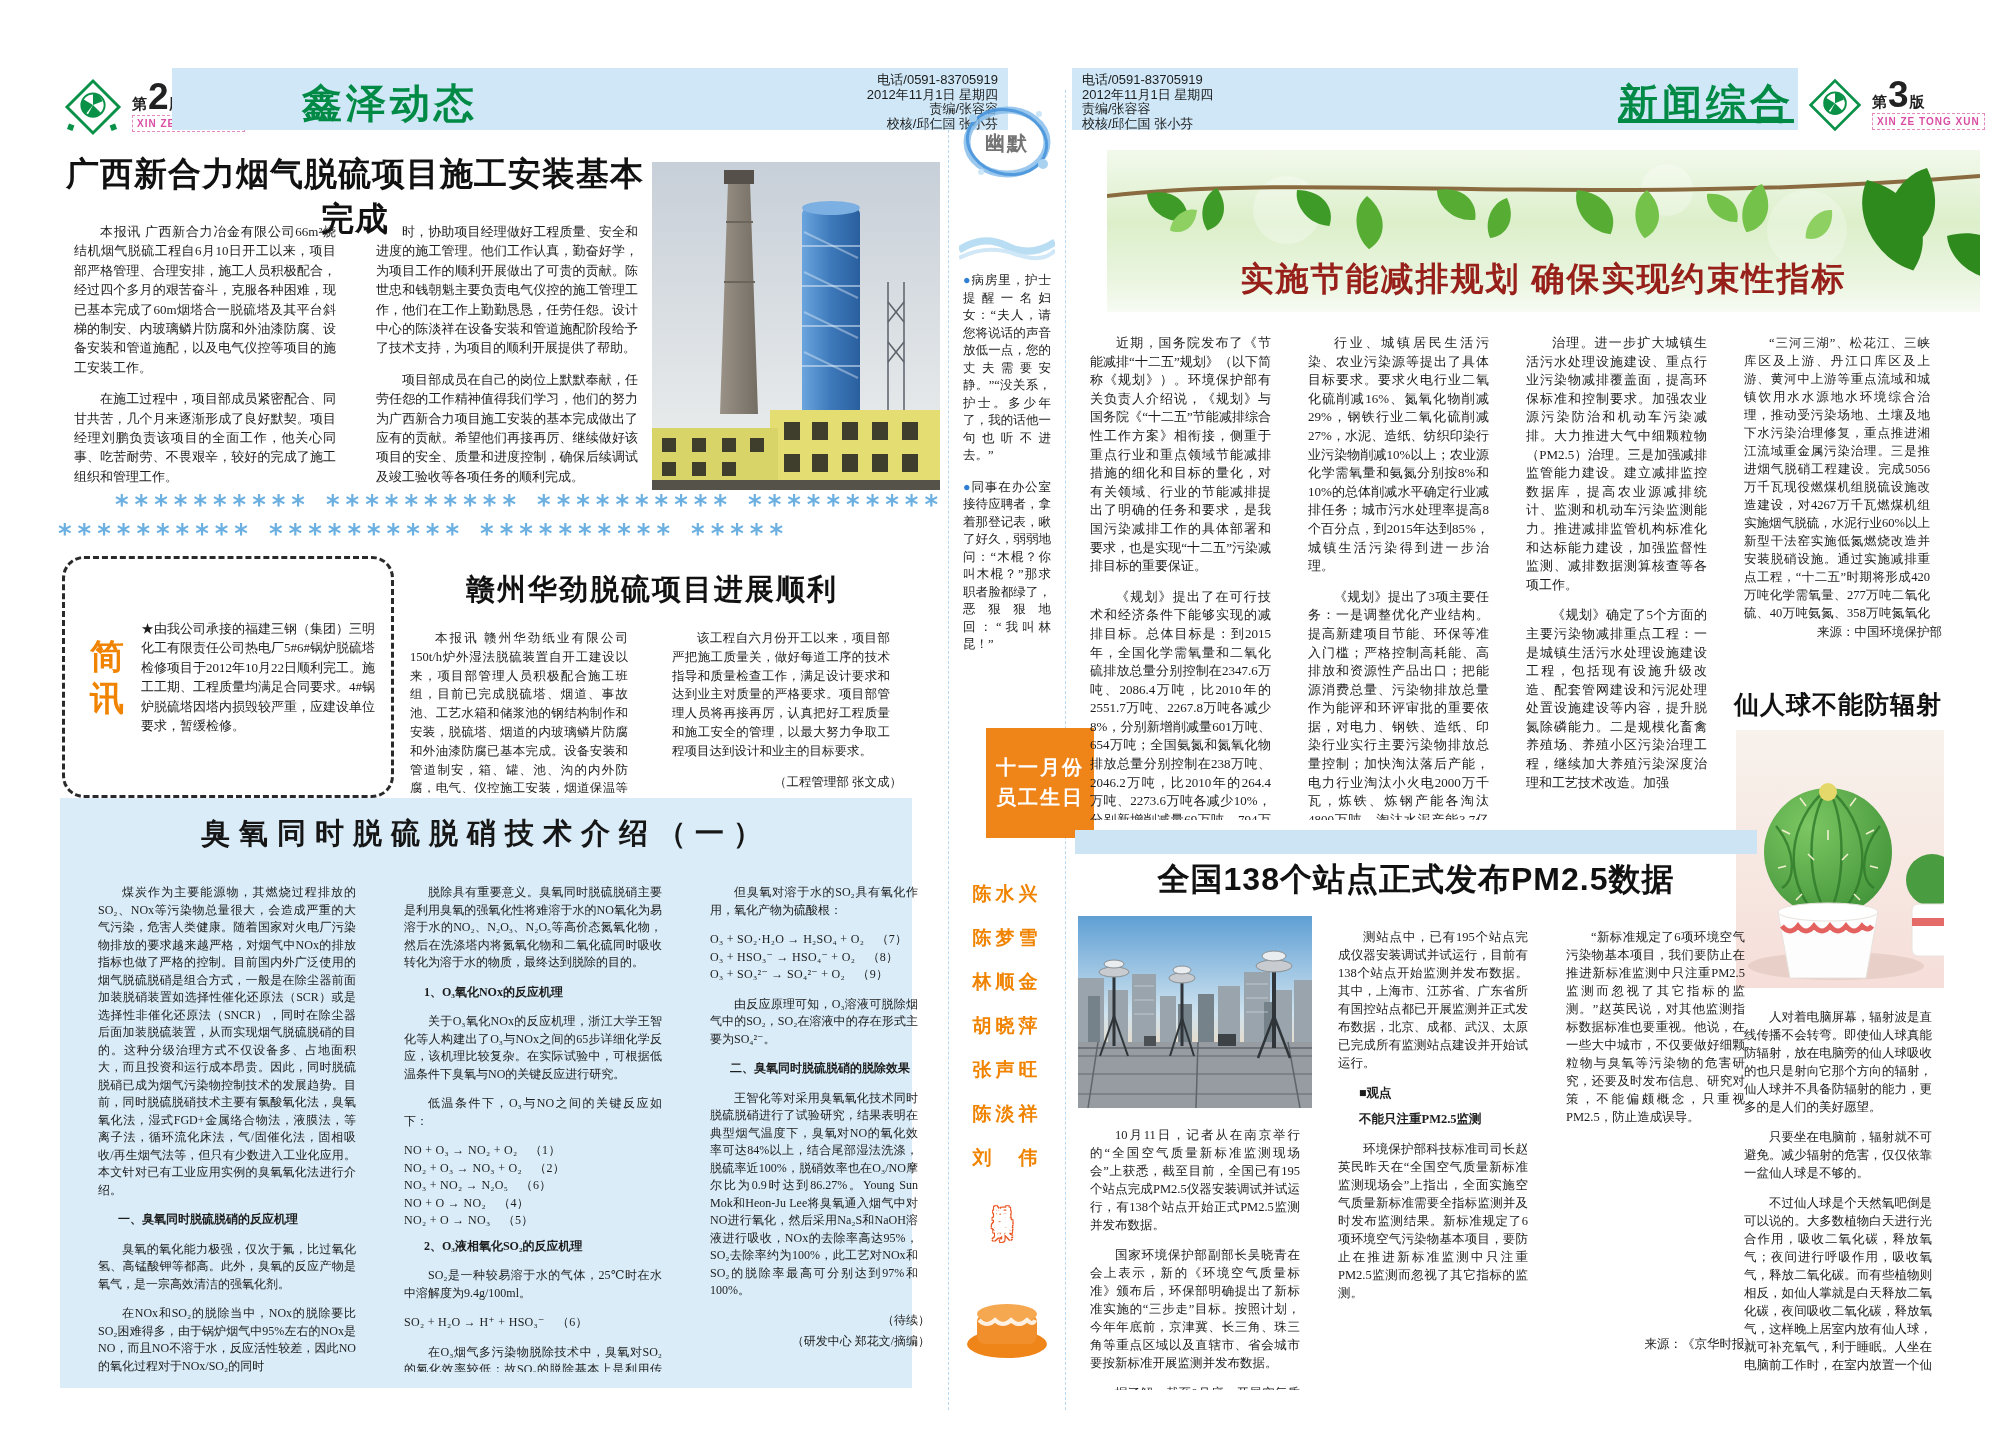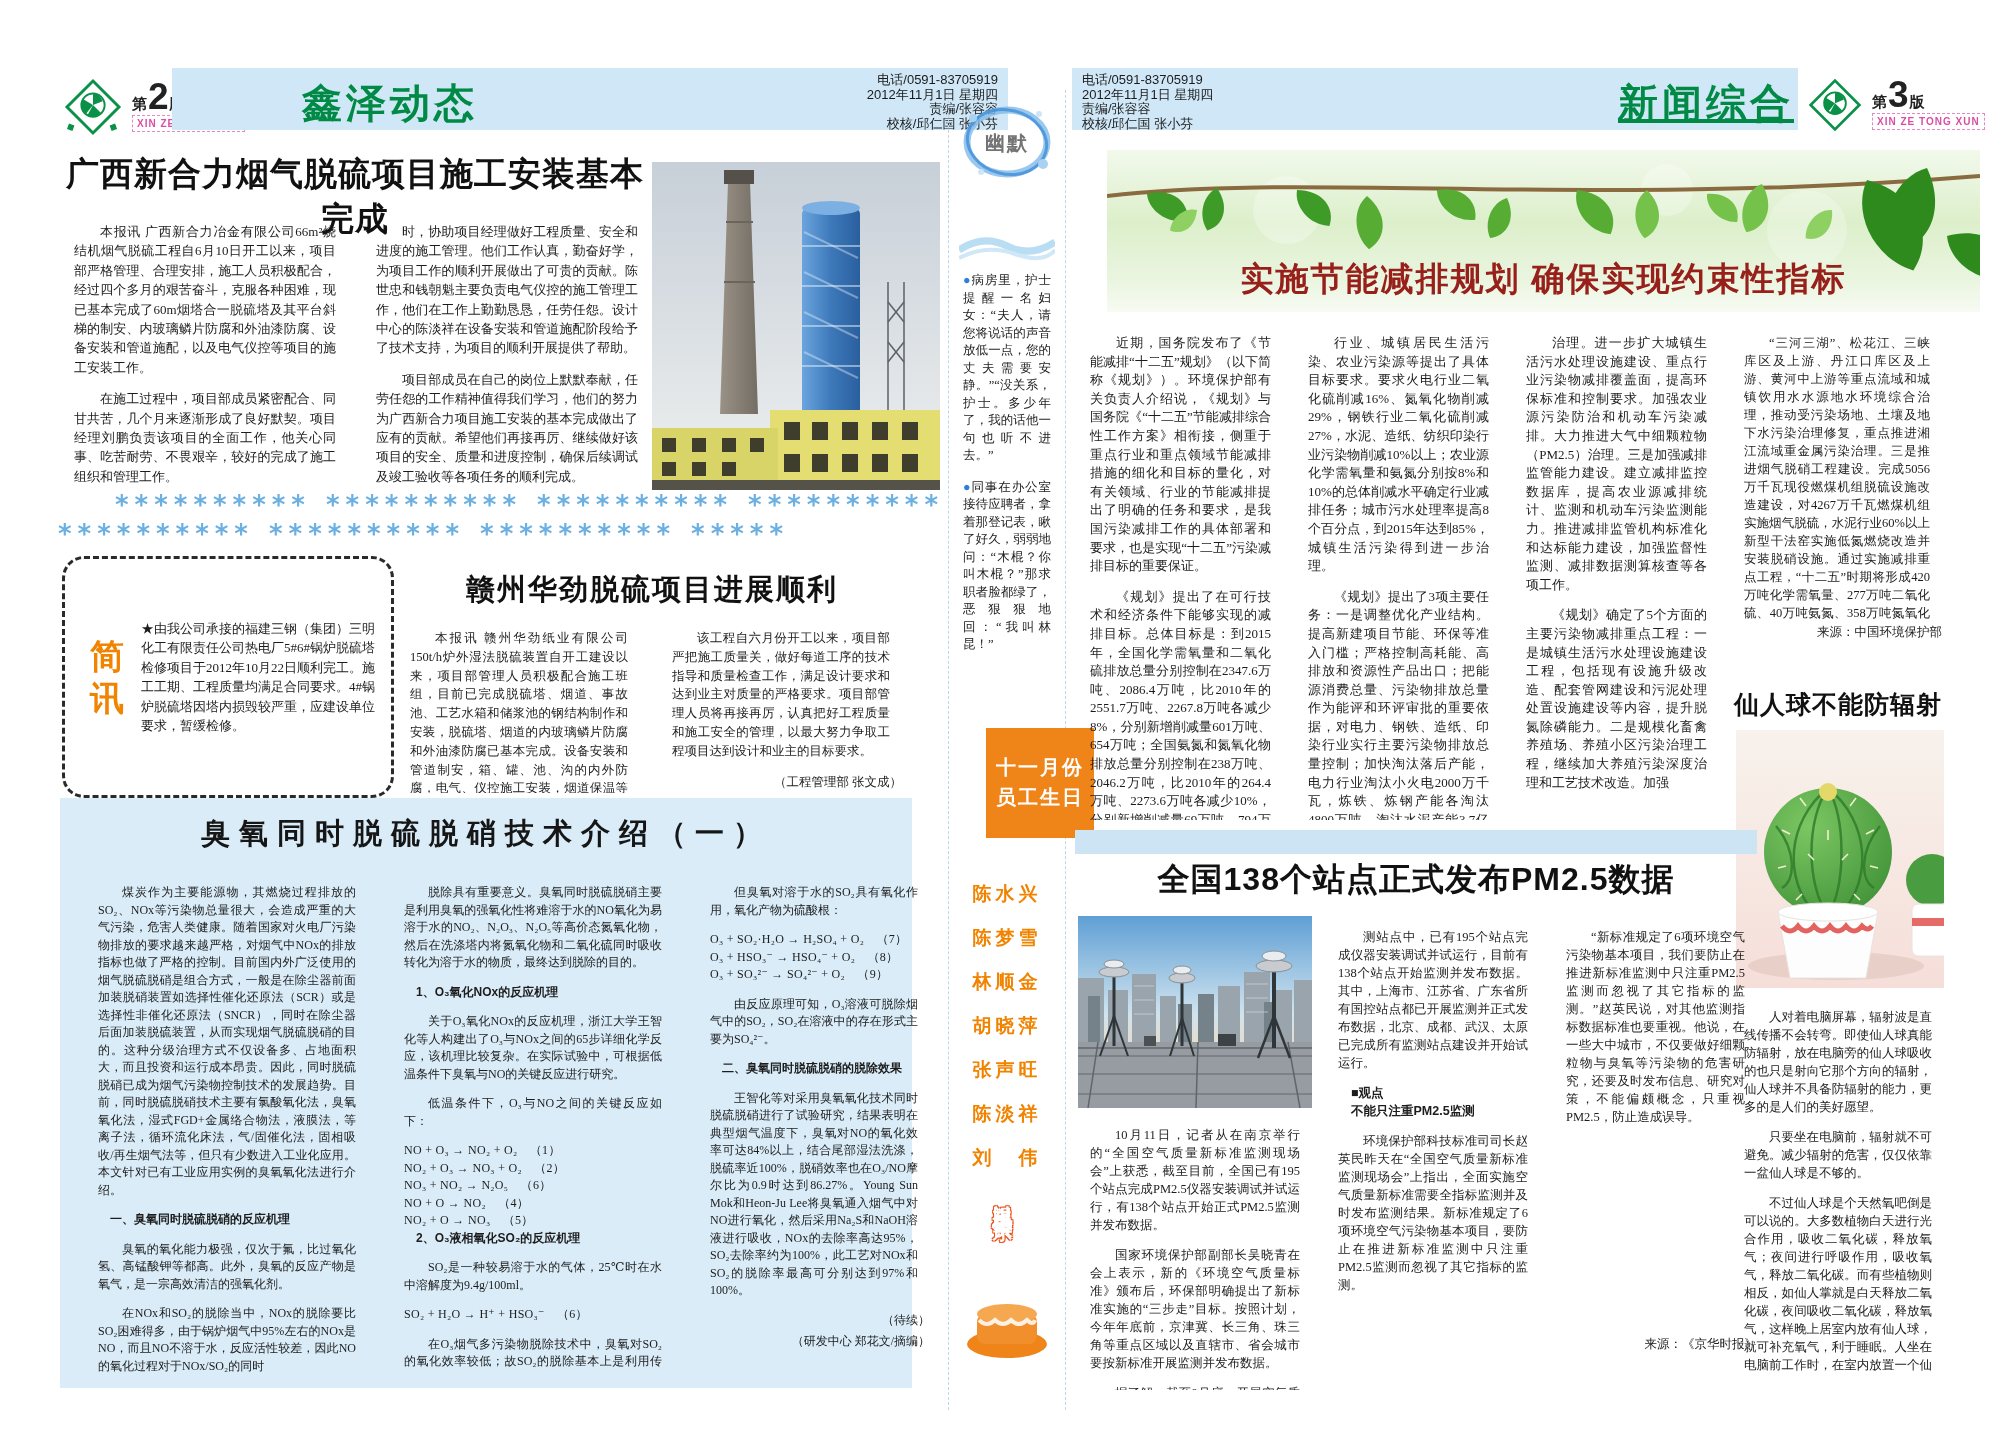--- a/index.html
+++ b/index.html
@@ -22,21 +22,21 @@
   .ed-sub{margin-top:4px;font-size:10px;font-weight:bold;color:#d94fa4;border:1px dashed #e48ac0;
           padding:2px 4px;letter-spacing:1px;white-space:nowrap;}
   
   .headline{position:absolute;font-weight:bold;color:#111;text-align:center;
             font-family:"Liberation Sans",sans-serif;}
   
   .col{position:absolute;text-align:justify;color:#1c1c1c;overflow:hidden;
        font-family:"Liberation Serif","DejaVu Serif",serif;}
   .para{margin:12px;text-indent:2em;}
   .eq{margin:0;text-indent:1em;letter-spacing:0.3px;}
-  .subhead{margin:0;font-weight:bold;text-indent:2em;font-family:Liberation Sans, sans-serif;}
+  .subhead{margin:8px;font-weight:bold;text-indent:2em;font-family:Liberation Serif, serif;}
   .sign{text-align:right;margin:4px 0 0 0;}
   .src{position:absolute;text-align:right;font-family:"Liberation Serif",serif;color:#1c1c1c;}
   
   .stars{position:absolute;color:#6cb0e2;font-weight:bold;font-size:26px;letter-spacing:6px;
          font-family:"DejaVu Sans",sans-serif;line-height:27px;white-space:nowrap;}
   
   .brief{position:absolute;border:3px dashed #2a2a2a;border-radius:22px;display:flex;align-items:center;background:#fff;}
   .brief-label{width:64px;text-align:center;color:#f08300;font-size:34px;font-weight:bold;line-height:1.25;
                font-family:"Liberation Sans",sans-serif;margin-left:10px;}
   .brief-text{flex:1;padding:12px 16px 12px 2px;font-size:13px;line-height:19.5px;text-align:justify;

